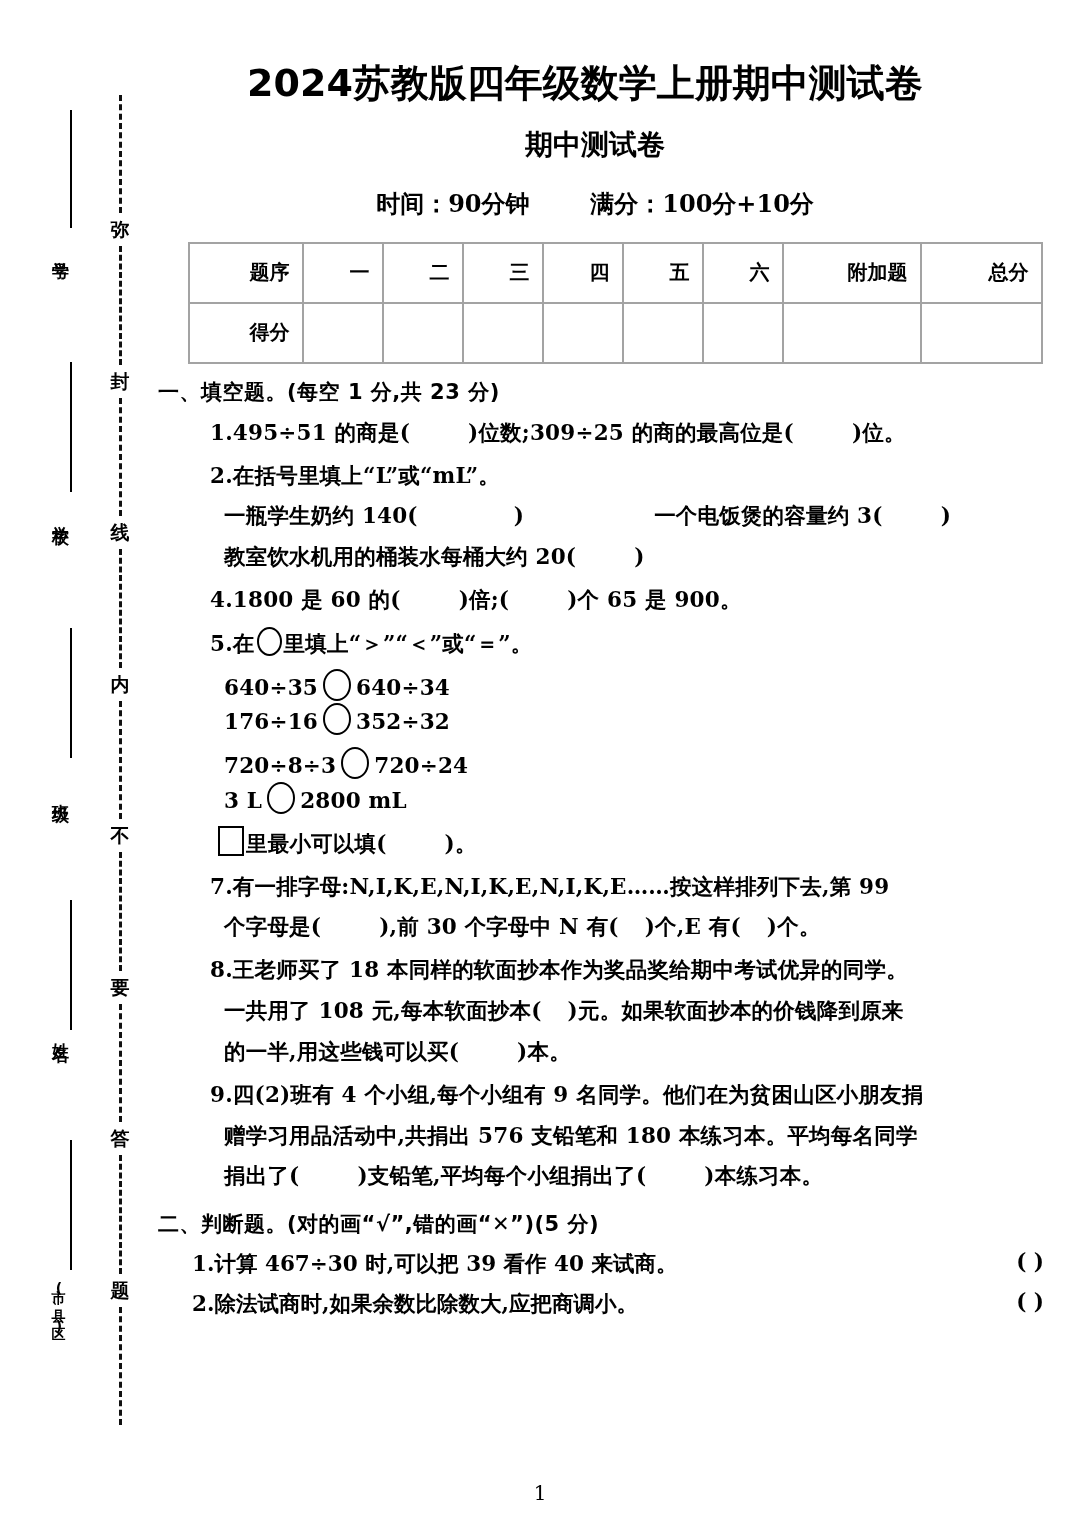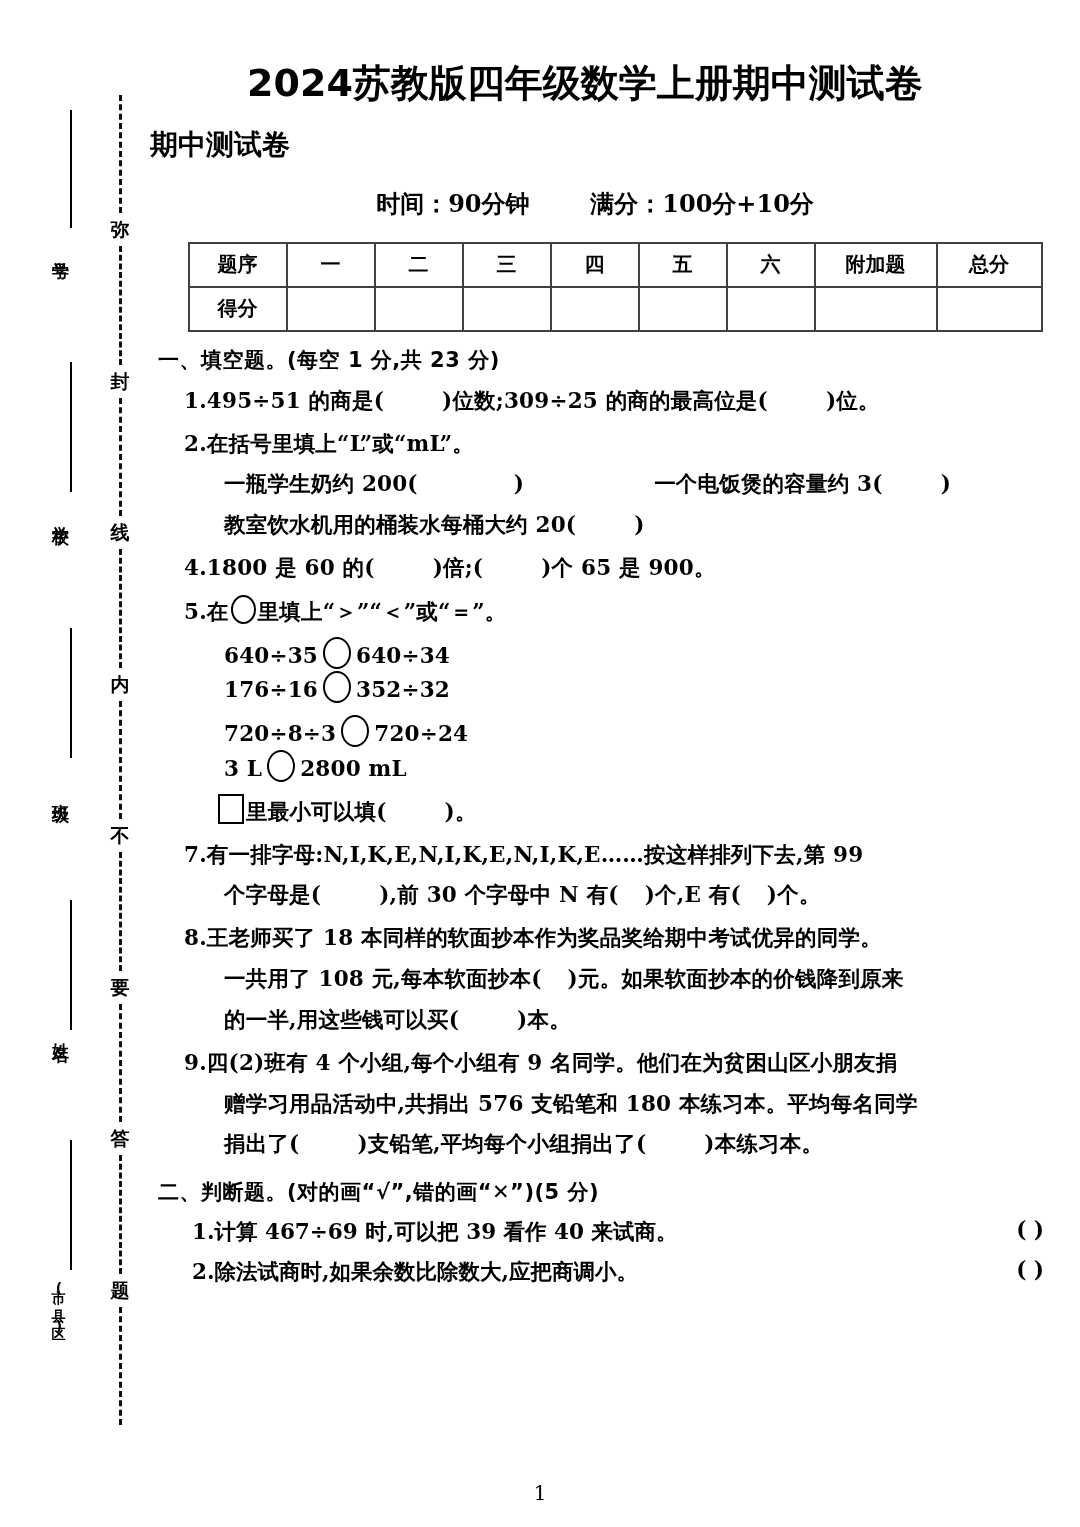--- a/index.html
+++ b/index.html
@@ -81,20 +81,21 @@
     text-align: center;
     font-family: "DejaVu Sans", "Liberation Sans", sans-serif;
     font-weight: bold;
     font-size: 38px;
     letter-spacing: 0px;
     margin-top: 62px;
     line-height: 1.15;
     padding-right: 60px;
   }
   .title-sub {
+    text-align: center;
     font-family: Liberation Serif, serif;
     font-weight: bold;
     font-size: 28px;
     margin-top: 20px;
     padding-right: 40px;
   }
   .title-meta {
     text-align: center;
     font-family: "DejaVu Serif", "Liberation Serif", serif;
     font-weight: bold;
@@ -105,48 +106,48 @@
   .title-meta .gap { display: inline-block; width: 44px; }
 
   
   .score-table {
     margin: 22px auto 0 auto;
     border-collapse: collapse;
     width: 855px;
     table-layout: fixed;
   }
   .score-table td {
-    border: 2px solid #404040;
+    border: 2px solid #a3a3a3;
     height: 34px;
-    text-align: center;
+    text-align: right;
     vertical-align: middle;
     font-family: "DejaVu Sans", "Liberation Sans", sans-serif;
     font-weight: bold;
     font-size: 20px;
-    padding: 4px;
+    padding: 12px;
   }
   .score-table .col-head { width: 88px; }
   .score-table .col-extra { width: 112px; border-radius: 8px; }
   .score-table .col-total { width: 95px; }
 
   
   .sec-head {
     font-family: "DejaVu Sans", "Liberation Sans", sans-serif;
     font-weight: bold;
     font-size: 21px;
     margin-top: 14px;
     margin-left: 8px;
     letter-spacing: 0.5px;
   }
   .q {
     font-family: "DejaVu Serif", "Liberation Serif", serif;
     font-weight: bold;
     font-size: 21.5px;
     margin-top: 11px;
-    margin-left: 34px;
+    margin-left: 60px;
     line-height: 1.48;
     letter-spacing: 0.2px;
   }
   .q.tight { margin-top: 9px; }
   .indent { margin-left: 74px; }
   .sp { display: inline-block; }
   .sp-s  { width: 26px; }
   .sp-m  { width: 58px; }
   .sp-l  { width: 96px; }
   .sp-xl { width: 130px; }
@@ -288,21 +289,21 @@
   <div class="sec-head">一、填空题。(每空 1 分,共 23 分)</div>
 
   <div class="q">
     <span>1.</span><span>495÷51 的商是(</span><span class="sp sp-m"></span><span>)位数;309÷25 的商的最高位是(</span><span class="sp sp-m"></span><span>)位。</span>
   </div>
 
   <div class="q">
     <span>2.</span><span>在括号里填上“L”或“mL”。</span>
   </div>
   <div class="q tight indent">
-    <span>一瓶学生奶约 200(</span><span class="sp sp-l"></span><span>)</span><span class="sp sp-xl"></span><span>一个电饭煲的容量约 3(</span><span class="sp sp-m"></span><span>)</span>
+    <span>一瓶学生奶约 140(</span><span class="sp sp-l"></span><span>)</span><span class="sp sp-xl"></span><span>一个电饭煲的容量约 3(</span><span class="sp sp-m"></span><span>)</span>
   </div>
   <div class="q tight indent">
     <span>教室饮水机用的桶装水每桶大约 20(</span><span class="sp sp-m"></span><span>)</span>
   </div>
 
 
   <div class="q">
     <span>4.</span><span>1800 是 60 的(</span><span class="sp sp-m"></span><span>)倍;(</span><span class="sp sp-m"></span><span>)个 65 是 900。</span>
   </div>
 
@@ -353,21 +354,21 @@
   <div class="q tight indent">
     <span>赠学习用品活动中,共捐出 576 支铅笔和 180 本练习本。平均每名同学</span>
   </div>
   <div class="q tight indent">
     <span>捐出了(</span><span class="sp sp-m"></span><span>)支铅笔,平均每个小组捐出了(</span><span class="sp sp-m"></span><span>)本练习本。</span>
   </div>
 
   <div class="sec-head" style="margin-top:18px;">二、判断题。(对的画“√”,错的画“✕”)(5 分)</div>
 
   <div class="tf-row">
-    <span><span>1.</span><span>计算 467÷69 时,可以把 39 看作 40 来试商。</span></span>
+    <span><span>1.</span><span>计算 467÷30 时,可以把 39 看作 40 来试商。</span></span>
     <span>(          )</span>
   </div>
   <div class="tf-row">
     <span><span>2.</span><span>除法试商时,如果余数比除数大,应把商调小。</span></span>
     <span>(          )</span>
   </div>
 
 </div>
 
 <div class="page-num">1</div>

